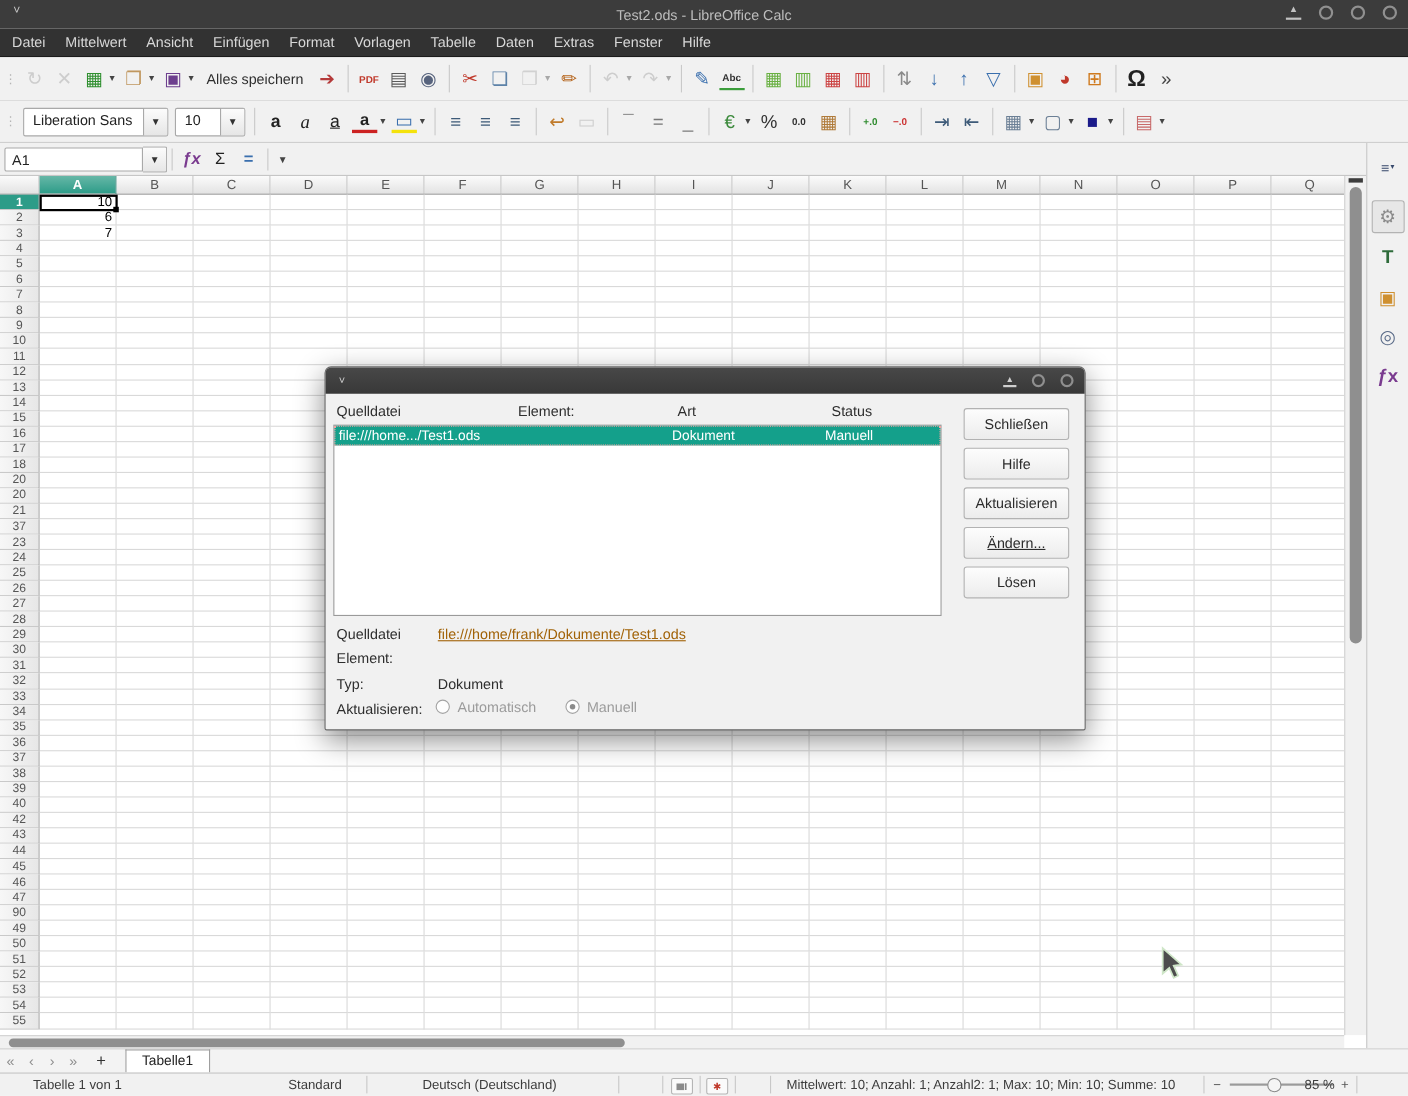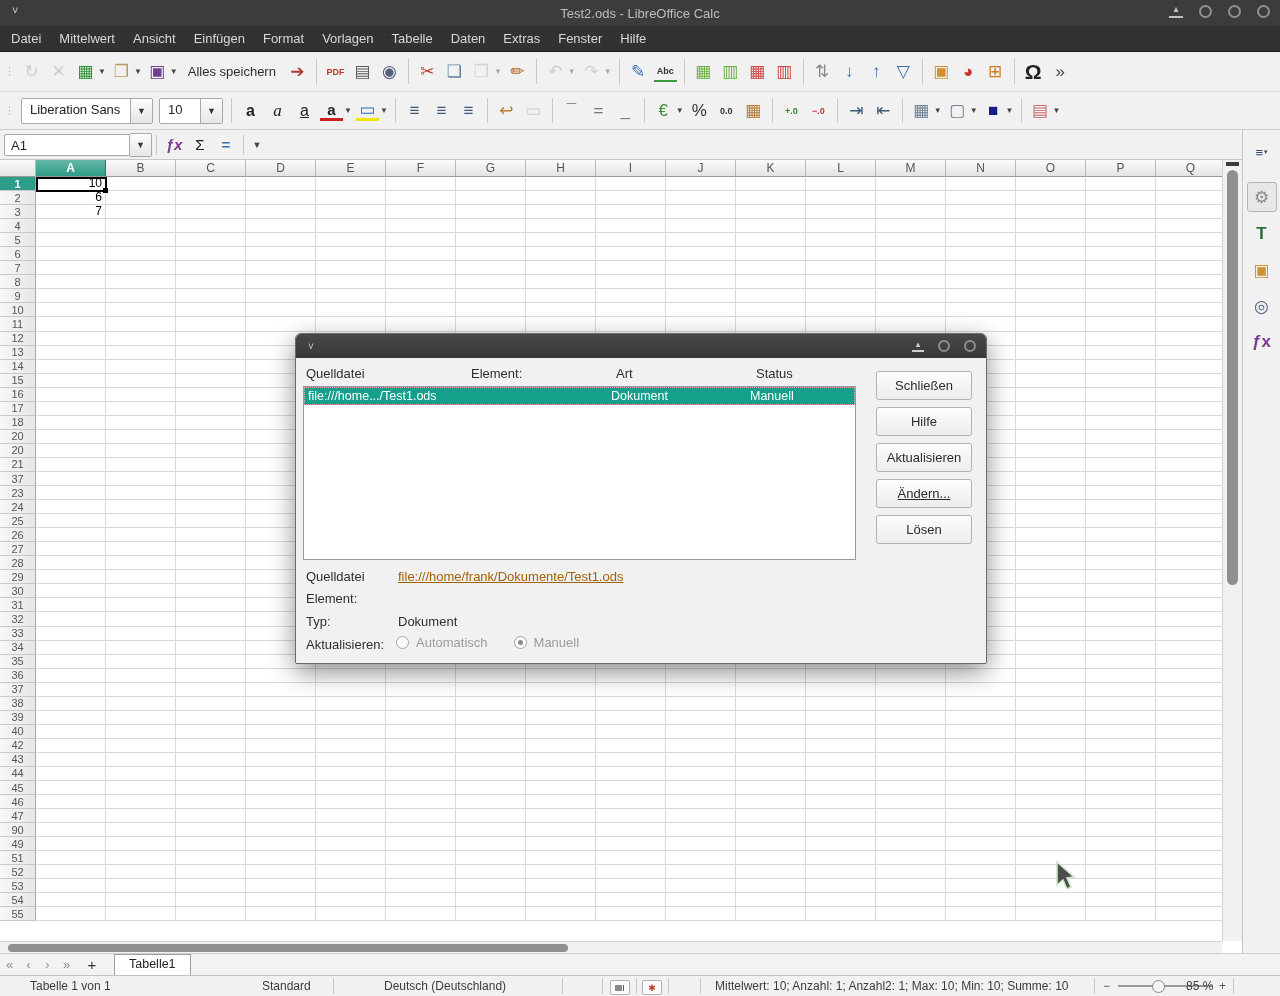--- a/index.html
+++ b/index.html
@@ -1338,20 +1338,40 @@
         <div class="cell"></div>
         <div class="cell"></div>
         <div class="cell"></div>
         <div class="cell"></div>
         <div class="cell"></div>
         <div class="cell"></div>
         <div class="cell"></div>
         <div class="cell"></div>
       </div>
       <div class="gr">
+        <div class="rh">50</div>
+        <div class="cell"></div>
+        <div class="cell"></div>
+        <div class="cell"></div>
+        <div class="cell"></div>
+        <div class="cell"></div>
+        <div class="cell"></div>
+        <div class="cell"></div>
+        <div class="cell"></div>
+        <div class="cell"></div>
+        <div class="cell"></div>
+        <div class="cell"></div>
+        <div class="cell"></div>
+        <div class="cell"></div>
+        <div class="cell"></div>
+        <div class="cell"></div>
+        <div class="cell"></div>
+        <div class="cell"></div>
+      </div>
+      <div class="gr">
         <div class="rh">51</div>
         <div class="cell"></div>
         <div class="cell"></div>
         <div class="cell"></div>
         <div class="cell"></div>
         <div class="cell"></div>
         <div class="cell"></div>
         <div class="cell"></div>
         <div class="cell"></div>
         <div class="cell"></div>

